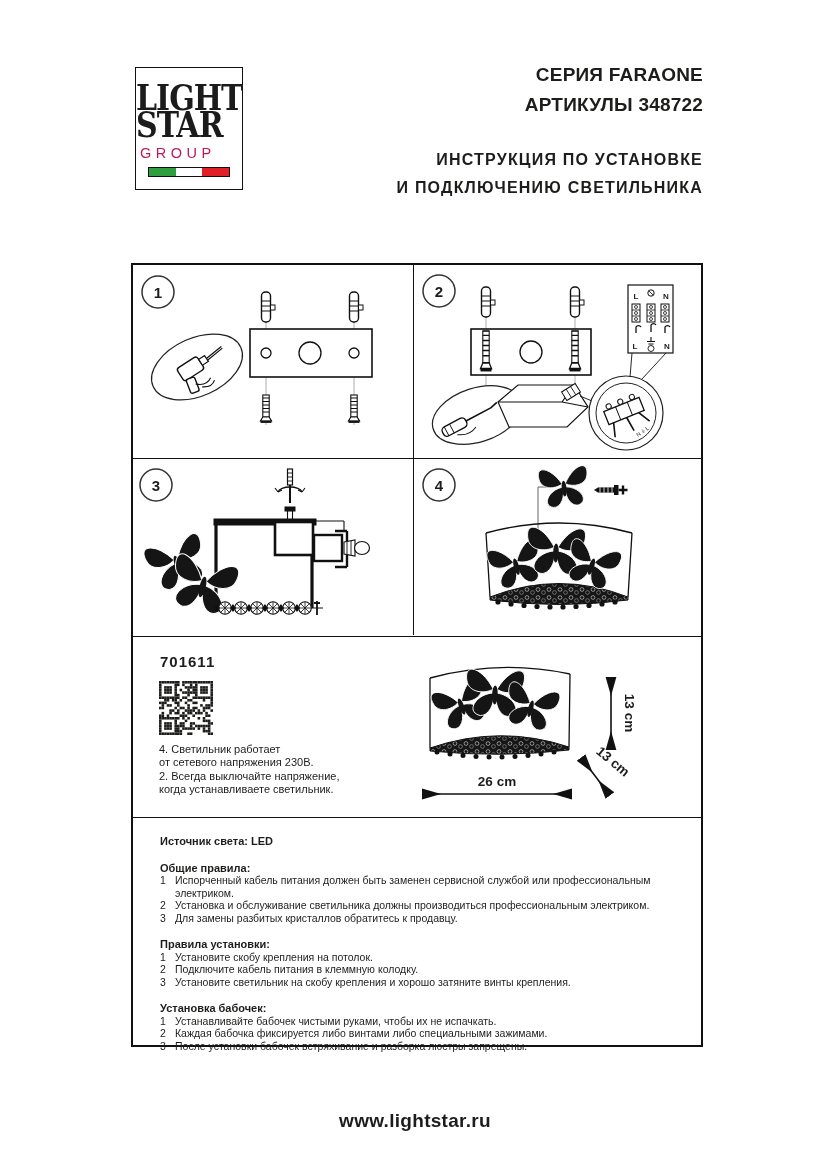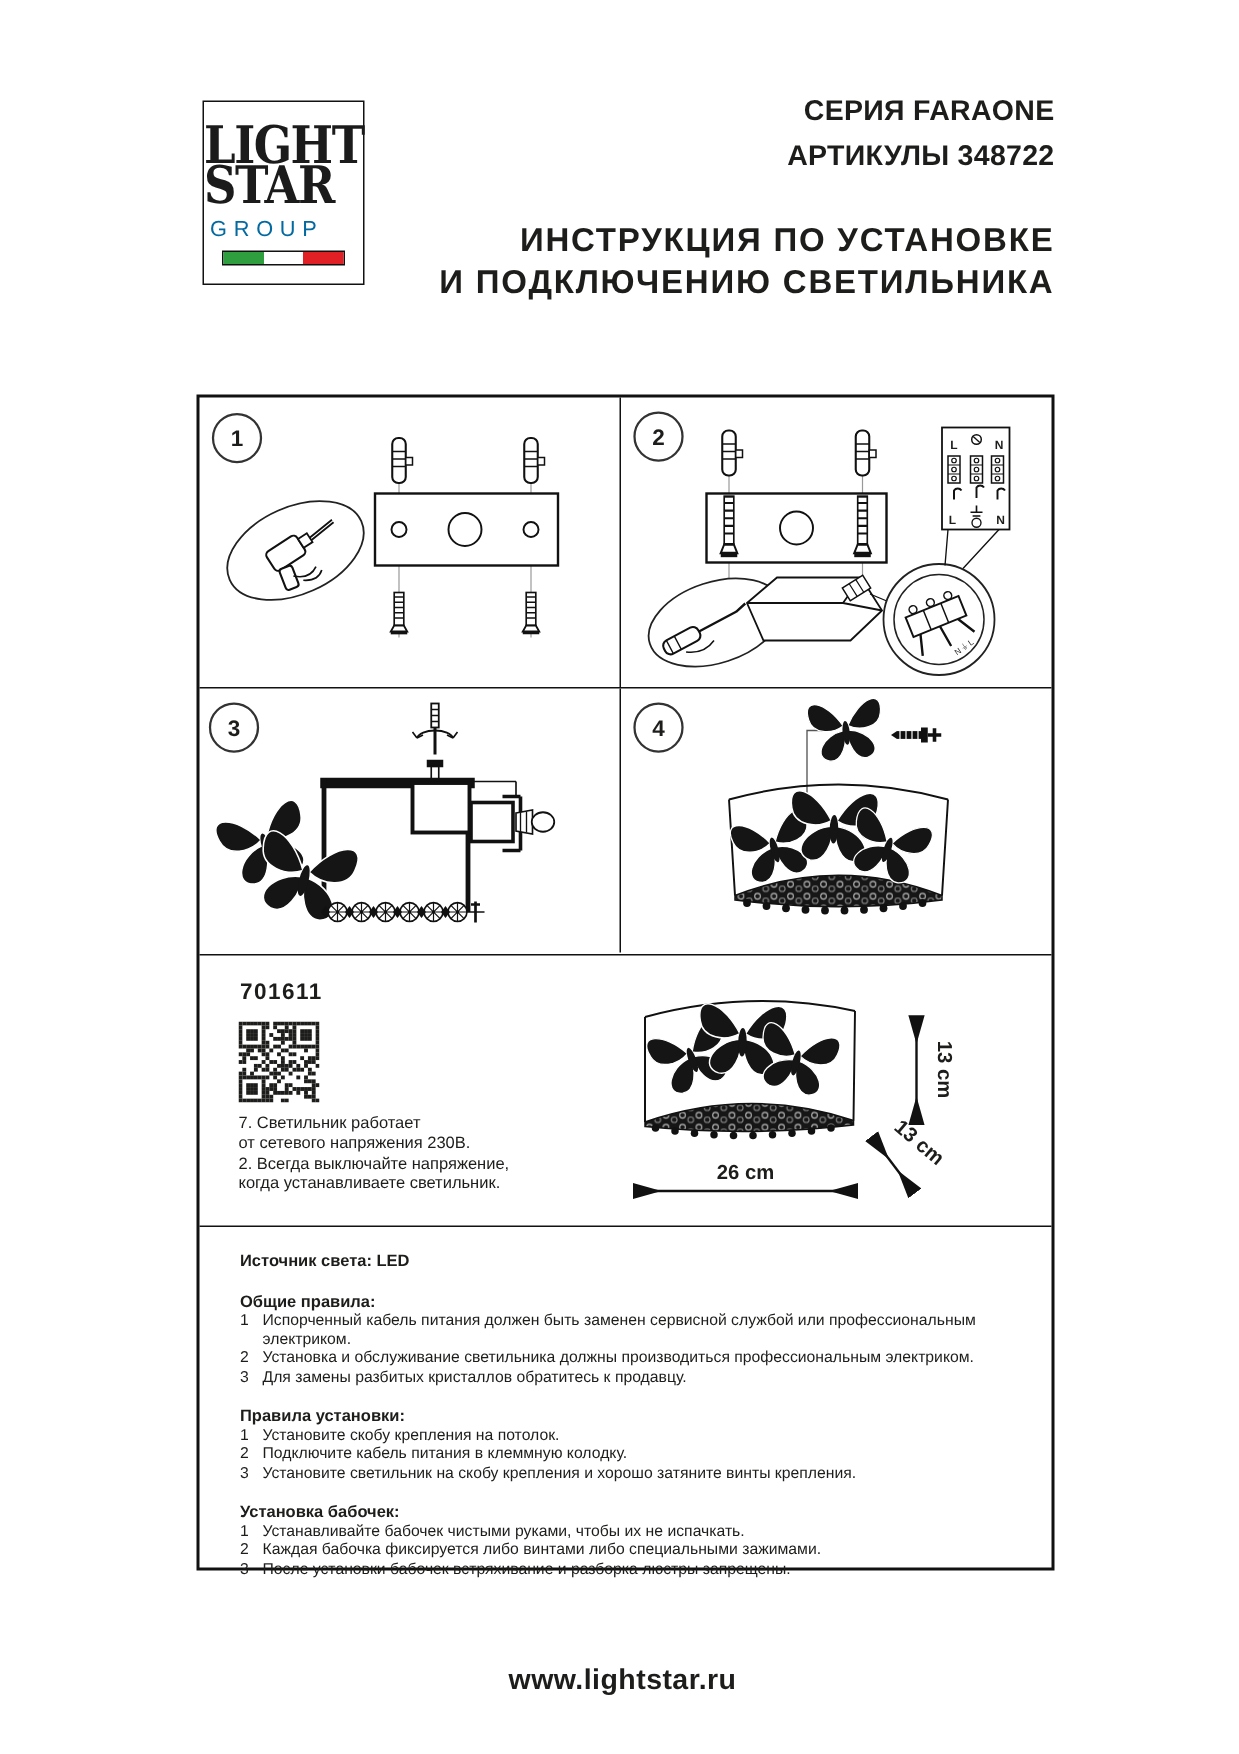--- a/index.html
+++ b/index.html
@@ -2,27 +2,27 @@
 <html><head>
 <meta charset="utf-8">
 <style>
   html,body{margin:0;padding:0;background:#fff;}
   body{width:826px;height:1169px;position:relative;font-family:"Liberation Sans",sans-serif;color:#1d1d1b;overflow:hidden;}
   .abs{position:absolute;}
   
   #logo-box{left:135px;top:67px;width:106px;height:121px;border:1.5px solid #111;background:#fff;}
   .logo-word{font-family:"DejaVu Serif",serif;font-weight:bold;font-size:30px;line-height:27px;letter-spacing:-1px;color:#1b1b1b;transform:scaleY(1.15);transform-origin:top;}
   #logo-light{margin-top:14px;}
-  .logo-group{font-size:14.5px;letter-spacing:4.5px;color:#0369a1;margin-top:9px;text-indent:4px;}
+  .logo-group{font-size:14.5px;letter-spacing:4.5px;color:#be185d;margin-top:9px;text-indent:4px;}
   #flag-bar{left:12px;top:99px;width:80px;height:8px;border:1px solid #111;display:flex;}
   #flag-bar div{flex:1;height:100%;}
   #title-block{right:123px;top:60px;text-align:right;}
   .series-line{font-size:19px;font-weight:bold;line-height:30px;letter-spacing:0.2px;text-align:right;}
   #main-title{margin-top:26px;}
-  .title-line{font-size:22px;font-weight:bold;line-height:28px;letter-spacing:1.2px;}
+  .title-line{font-size:16px;font-weight:bold;line-height:28px;letter-spacing:1.2px;}
   
   #table{left:131px;top:263px;width:568px;height:780px;border:2px solid #111;}
   .row{position:absolute;left:0;width:100%;}
   #row1{top:0;height:193px;}
   #row2{top:193px;height:176px;border-top:1.5px solid #111;}
   #row3{top:370.5px;height:180px;border-top:1.5px solid #111;}
   #row4{top:552px;bottom:0;border-top:1.5px solid #111;}
   .cellL{position:absolute;left:0;top:0;width:280px;height:100%;}
   .cellR{position:absolute;left:280px;top:0;right:0;height:100%;border-left:1.5px solid #111;}
   svg{display:block;}
@@ -534,21 +534,21 @@
           <rect x="15.42857142857143" y="51.42857142857143" width="2.5714285714285716" height="2.5714285714285716"></rect>
           <rect x="18" y="51.42857142857143" width="2.5714285714285716" height="2.5714285714285716"></rect>
           <rect x="20.571428571428573" y="51.42857142857143" width="2.5714285714285716" height="2.5714285714285716"></rect>
           <rect x="28.28571428571429" y="51.42857142857143" width="2.5714285714285716" height="2.5714285714285716"></rect>
           <rect x="30.85714285714286" y="51.42857142857143" width="2.5714285714285716" height="2.5714285714285716"></rect>
           <rect x="48.85714285714286" y="51.42857142857143" width="2.5714285714285716" height="2.5714285714285716"></rect>
           <rect x="51.42857142857143" y="51.42857142857143" width="2.5714285714285716" height="2.5714285714285716"></rect>
         </g>
     </svg>
     <div class="abs" id="notes">
-      <div>7. Светильник работает</div>
+      <div>4. Светильник работает</div>
       <div>от сетевого напряжения 230В.</div>
       <div>2. Всегда выключайте напряжение,</div>
       <div>когда устанавливаете светильник.</div>
     </div>
     <svg class="abs" style="left:0;top:0" width="566" height="180" viewBox="0 0 566 180">
 
       <g>
         <path d="M297,41 Q367,22 437,37" fill="none" stroke="#111" stroke-width="1.3"></path>
         <path d="M297,41 L297,111 M437,37 L436,110" stroke="#111" stroke-width="1.3"></path>
         <path d="M297,111 Q367,87 436,110 L436,113 Q367,121 297,114 Z" fill="url(#crysband)" stroke="#111" stroke-width="1"></path>

